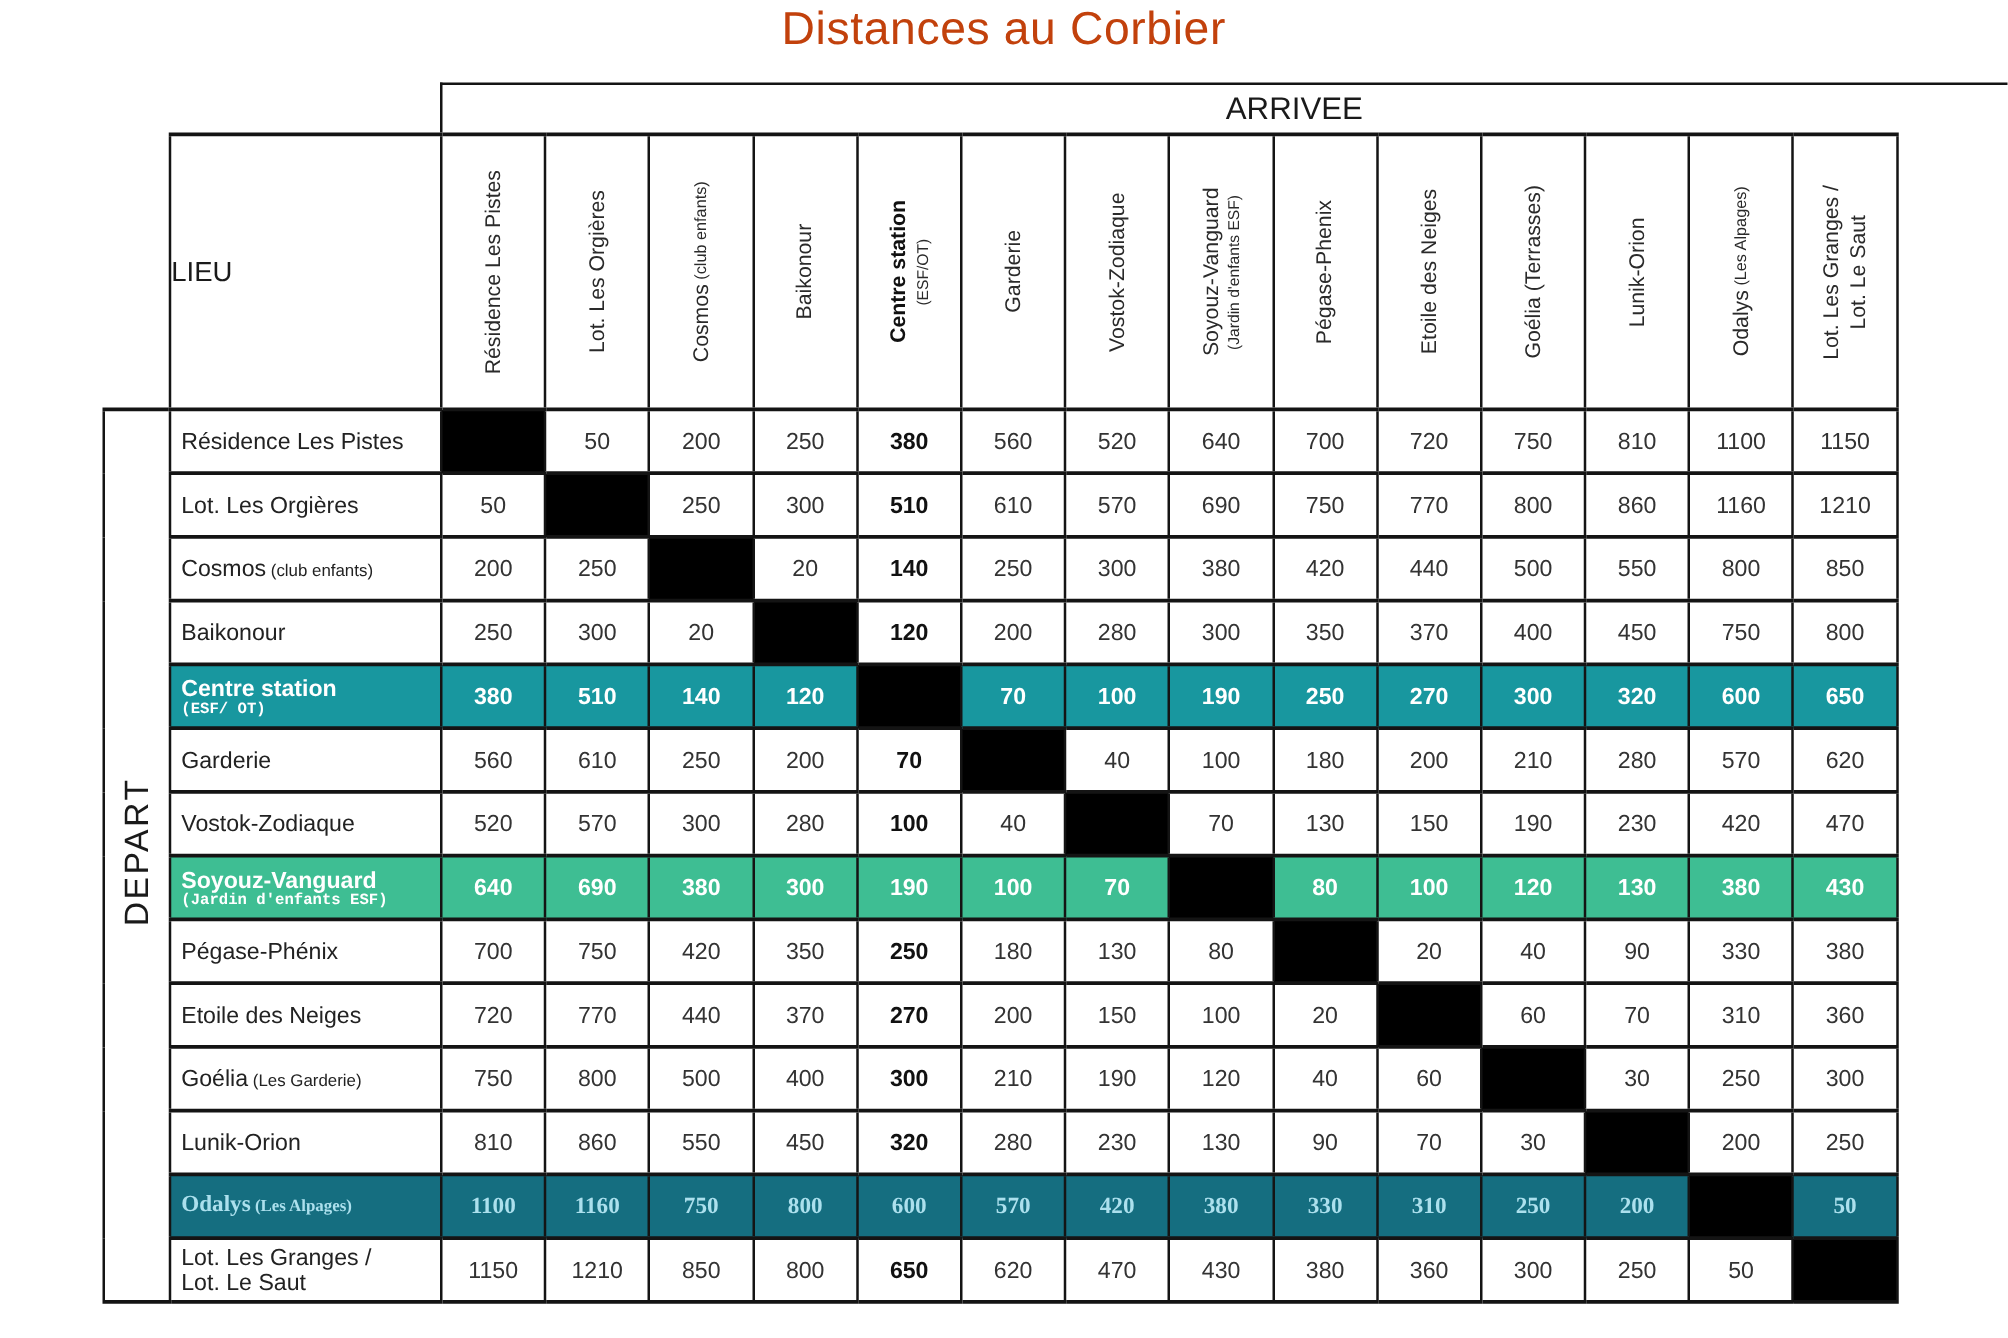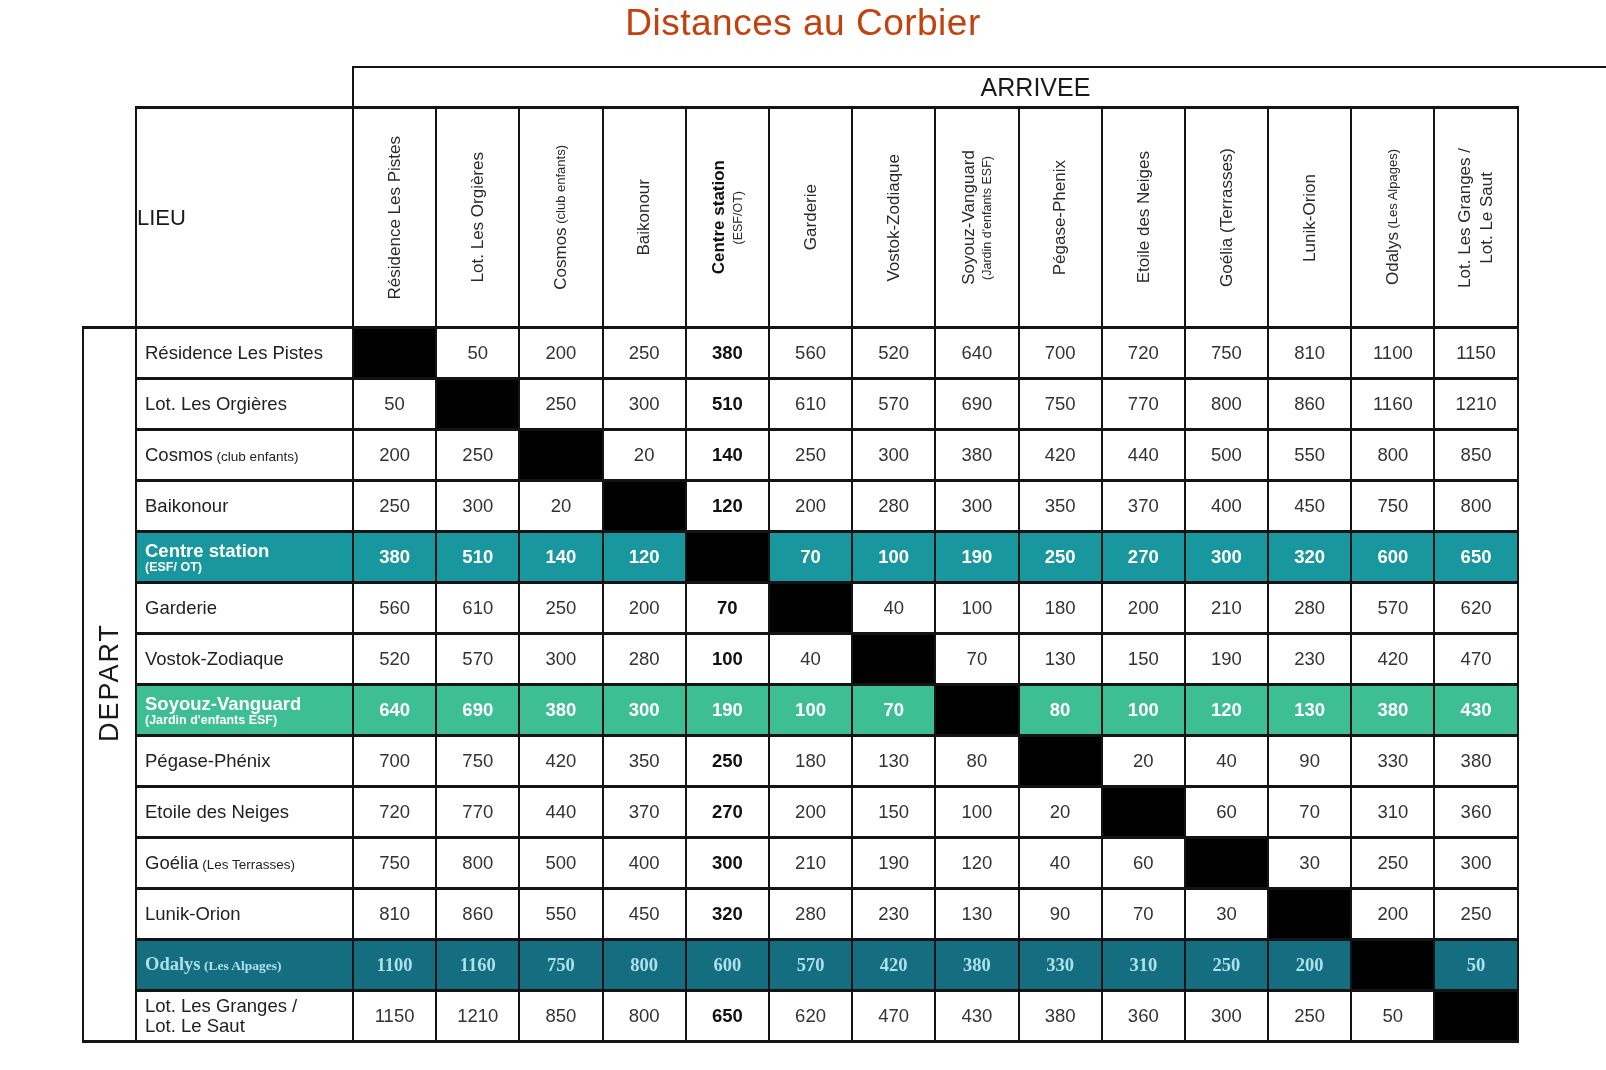--- a/index.html
+++ b/index.html
@@ -41,21 +41,21 @@
     font-size:17px;line-height:1.15;white-space:nowrap;color:#2a2a2a;
   }
   .vline .vinline{font-size:13px;}
   .vline.sub{font-size:12.5px;}
   .vline.sub.lg{font-size:17px;}
   td.colhead.bold .vline.main{font-weight:bold;color:#111;}
   td.depart{text-align:center;vertical-align:middle;}
   td.depart .vline{font-size:27px;letter-spacing:2px;color:#1a1a1a;}
   td.rowlabel{text-align:left;padding-left:8px;font-size:18.5px;color:#222;line-height:1.08;}
   .rl-inline{font-size:13.5px;}
-  .rl-sub{font-size:12.5px;line-height:1;}
+  .rl-sub{font-size:12.5px;line-height:1;font-family:Liberation Mono, monospace;}
   .rl-main2{font-size:18.5px;line-height:1.05;}
   td.cell{text-align:center;font-size:18.5px;color:#333;}
   td.c5{font-weight:bold;color:#111;}
   td.diag{background:var(--diag) !important;}
   tr.hl-teal td:not(.diag){background:var(--teal);color:#fff;font-weight:bold;}
   tr.hl-green td:not(.diag){background:var(--green);color:#fff;font-weight:bold;}
   tr.hl-dark td:not(.diag){background:var(--dark);color:var(--odalys-text);font-weight:bold;font-family:Liberation Serif, serif;}
 </style>
 </head>
 <body>
@@ -351,21 +351,21 @@
         <td class="cell">100</td>
         <td class="cell">20</td>
         <td class="cell diag"></td>
         <td class="cell">60</td>
         <td class="cell">70</td>
         <td class="cell">310</td>
         <td class="cell">360</td>
       </tr>
       <tr>
         <td class="rowlabel">
-          <div class="rl-main">Goélia<span class="rl-inline"> (Les Terrasses)</span></div>
+          <div class="rl-main">Goélia<span class="rl-inline"> (Les Garderie)</span></div>
         </td>
         <td class="cell">750</td>
         <td class="cell">800</td>
         <td class="cell">500</td>
         <td class="cell">400</td>
         <td class="cell c5">300</td>
         <td class="cell">210</td>
         <td class="cell">190</td>
         <td class="cell">120</td>
         <td class="cell">40</td>

